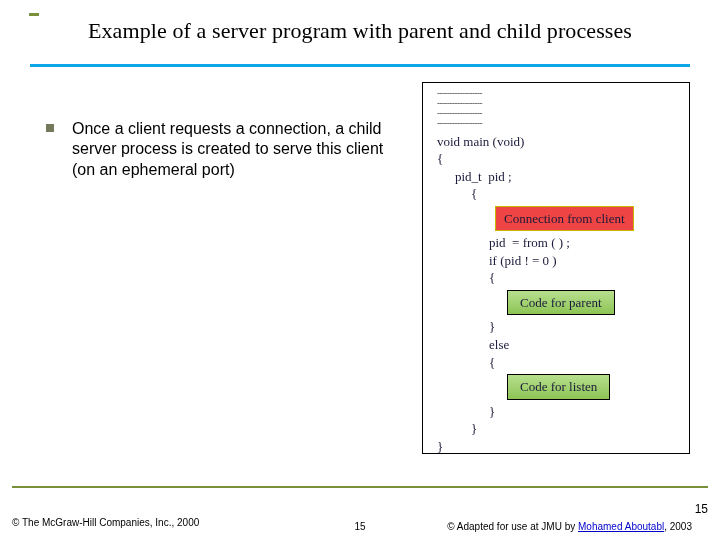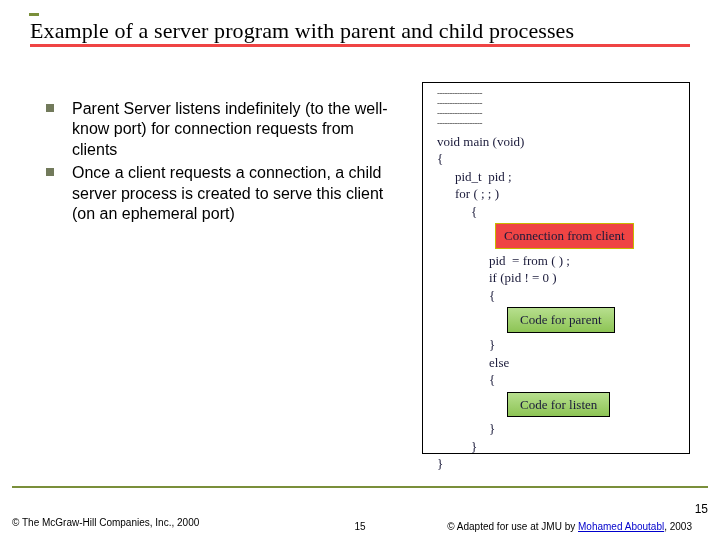--- a/index.html
+++ b/index.html
@@ -11,25 +11,26 @@
     position: relative;
     overflow: hidden;
   }
   .slide {
     width: 720px;
     height: 540px;
     position: relative;
     padding: 18px 22px 0 22px;
   }
   .title-wrap {
-    border-bottom: 3px solid #ef4444;
-    padding-bottom: 0;
+    border-bottom: 3px solid #0ea5e9;
+    padding-bottom: 20px;
     margin-left: 8px;
     margin-right: 8px;
     position: relative;
+    text-align: center;
   }
   .title-wrap::before {
     content: "";
     position: absolute;
     left: -1px;
     top: -5px;
     width: 10px;
     height: 3px;
     background: #7a8f3a;
   }
@@ -134,35 +135,30 @@
 <div class="slide">
 
   <div class="title-wrap">
     <h1 class="title">Example of a server program with parent and child processes</h1>
   </div>
 
   <div class="content">
     <ul class="bullets">
       <li>
         <span class="sq"></span>
-        <span>Parent Server listens indefinitely (to the well-know port) for connection requests from clients</span>
-      </li>
-      <li>
-        <span class="sq"></span>
         <span>Once a client requests a connection, a child server process is created to serve this client (on an ephemeral port)</span>
       </li>
     </ul>
   </div>
 
   <div class="code-fig">
     <div class="dots">------------------<br>------------------<br>------------------<br>------------------</div>
     <div class="ln">void main (void)</div>
     <div class="ln">{</div>
     <div class="ln" style="padding-left:18px">pid_t  pid ;</div>
-    <div class="ln" style="padding-left:18px">for ( ; ; )</div>
     <div class="ln" style="padding-left:34px">{</div>
     <div style="padding-left:58px">
       <span class="box yellow">Connection from client</span>
     </div>
     <div class="ln" style="padding-left:52px">pid  = from ( ) ;</div>
     <div class="ln" style="padding-left:52px">if (pid ! = 0 )</div>
     <div class="ln" style="padding-left:52px">{</div>
     <div style="padding-left:70px">
       <span class="box">Code  for  parent</span>
     </div>

